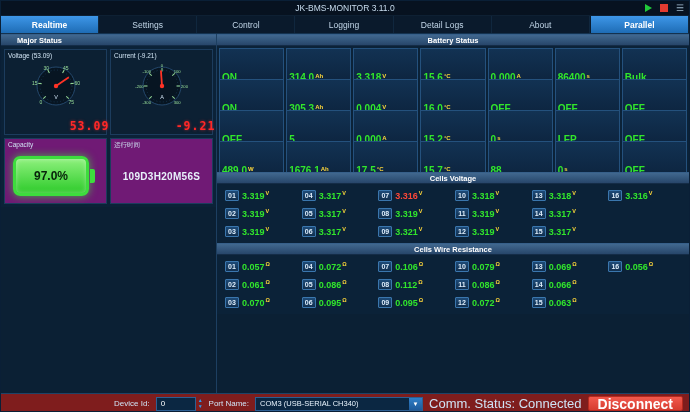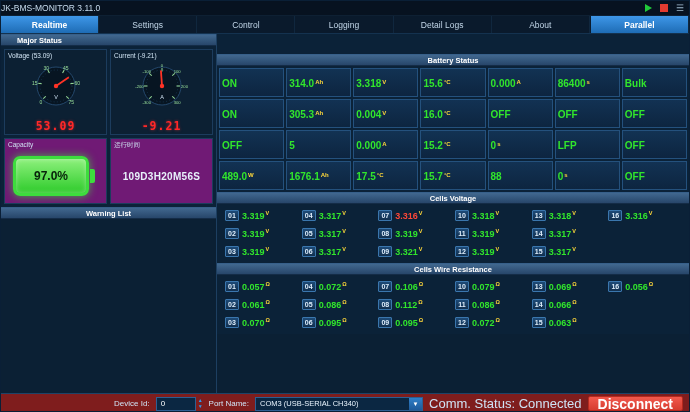--- a/index.html
+++ b/index.html
@@ -3,21 +3,21 @@
 <meta charset="utf-8">
 <style>
   * { margin:0; padding:0; box-sizing:border-box; }
   html,body { background:#06101c; }
   #app { position:relative; width:690px; height:412px; background:#0b2238;
          font-family:"Liberation Sans",sans-serif; color:#dcebf8; overflow:hidden;
          border:1px solid #0a1f36; }
 
   
   .titlebar { height:15px; background:#071220; display:flex; align-items:center;
-              position:relative; border-bottom:1px solid #0e2033; }
+              justify-content:center; position:relative; border-bottom:1px solid #0e2033; }
   .titlebar .title { font-size:8.5px; color:#c8dcee; }
   .title-icons { position:absolute; right:5px; top:0; height:100%; display:flex; align-items:center; gap:8px; }
   .play-icon { width:0; height:0; border-left:7px solid #21c93a; border-top:4.5px solid transparent; border-bottom:4.5px solid transparent; }
   .stop-icon { width:8px; height:8px; background:#e33b30; }
   .menu-icon { color:#9fb8cc; font-size:9px; line-height:1; }
 
   
   .tabbar { height:18px; background:#0a1a2c; display:flex; border-bottom:1px solid #14324f; }
   .tab { flex:1; display:flex; align-items:center; justify-content:center; font-size:8.5px;
          color:#c2d6e8; border-right:1px solid #10273e; }
@@ -27,21 +27,21 @@
   .main { display:flex; height:359px; }
 
   .hdr { height:12px; background:linear-gradient(180deg,#41688f,#27466a); font-size:7.5px; font-weight:bold;
          color:#fff; display:flex; align-items:center; justify-content:center;
          border-top:1px solid #37608a; border-bottom:1px solid #142c47; flex:none; }
   .hdr.left-align { justify-content:flex-start; padding-left:16px; }
 
   
   .left { width:216px; border-right:1px solid #1d3f61; display:flex; flex-direction:column; background:#0b2238; }
   .gaugerow { display:flex; gap:3px; padding:3px; }
-  .gaugebox { flex:1; height:86px; background:#0c2033; border:1px solid #1c3c5d; position:relative; }
+  .gaugebox { flex:1; height:86px; background:#0c2033; border:1px solid #1c3c5d; position:relative;padding-left:34px; }
   .glabel { position:absolute; top:2px; left:3px; font-size:6.5px; color:#cfe2f2; white-space:nowrap; }
   .gauge-svg { position:absolute; top:10px; left:50%; transform:translateX(-50%); }
   .gauge-svg text { fill:#9adf9a; font-size:5px; text-anchor:middle; font-family:"Liberation Sans",sans-serif; }
   .gauge-svg text.tick2 { font-size:4.2px; }
   .gauge-svg text.gunit { fill:#cfe2f2; font-size:5.5px; }
   .led { position:absolute; bottom:1px; width:100%; text-align:center; font-family:"DejaVu Sans Mono",monospace;
          font-weight:bold; font-size:11.5px; color:#ff2828; letter-spacing:1px;
          text-shadow:0 0 3px rgba(255,40,40,.6); }
   .caprow { display:flex; gap:3px; padding:0 3px 3px; }
   .capbox { flex:1; height:66px; background:#701a75; border:1px solid #1c3c5d; position:relative; }
@@ -49,24 +49,24 @@
              border-radius:7px; background:linear-gradient(180deg,#8df07c,#2ecb2b);
              box-shadow:0 0 9px rgba(60,225,60,.75), inset 0 0 5px rgba(255,255,255,.35);
              display:flex; align-items:center; justify-content:center; font-size:12px; font-weight:bold; color:#07230a; }
   .battery::after { content:""; position:absolute; right:-9px; top:50%; transform:translateY(-50%);
                     width:5px; height:14px; background:#3ddd3d; border-radius:0 2px 2px 0; }
   .runvalue { position:absolute; left:0; right:0; top:32px; text-align:center; font-size:10px;
               font-weight:bold; color:#e8f2fb; letter-spacing:.3px; }
   .warnarea { flex:1; background:#0b2034; }
 
   
-  .right { flex:1; display:flex; flex-direction:column; background:#0b2238;margin-top:20px; }
+  .right { flex:1; display:flex; flex-direction:column; background:#0b2238; }
   .stats { display:grid; grid-template-columns:repeat(7,1fr); grid-auto-rows:29px; gap:2px; padding:2px; }
-  .stat { background:linear-gradient(180deg,#123253,#0d2540); border:1px solid #24517d; padding:10px 2px;
-          display:flex; flex-direction:column; justify-content:space-between; overflow:hidden; }
+  .stat { background:linear-gradient(180deg,#123253,#0d2540); border:1px solid #24517d; padding:16px 2px;
+          display:flex; flex-direction:column; justify-content:space-between; overflow:hidden;gap:8px; }
   .sl { font-size:6.5px; color:#e8f3fc; white-space:nowrap; overflow:hidden; }
   .sv { font-size:10px; font-weight:bold; color:#31e62c; line-height:1; padding-bottom:1px; white-space:nowrap; }
   .u  { font-size:6px; color:#ffd83a; font-weight:bold; position:relative; top:-3px; margin-left:1px; }
 
   .cellgrid { display:grid; grid-template-columns:repeat(6,1fr); grid-template-rows:repeat(3,15px);
               grid-auto-flow:column; gap:3px 4px; padding:4px 8px; }
   .cellitem { display:flex; align-items:center; }
   .badge { width:14px; height:11px; background:linear-gradient(180deg,#1d4a77,#12304f); border:1px solid #3a76ad;
            color:#dfeefb; font-size:7px; font-weight:bold; display:flex; align-items:center; justify-content:center;
            margin-right:3px; border-radius:1px; flex:none; }
@@ -184,21 +184,20 @@
           <div class="battery">
             <span>97.0%</span>
           </div>
         </div>
         <div class="capbox">
           <div class="glabel">运行时间</div>
           <div class="runvalue">109D3H20M56S</div>
         </div>
       </div>
 
-      <div class="hdr">Warning List</div>
       <div class="warnarea"></div>
     </div>
 
     <div class="right">
       <div class="hdr">Battery Status</div>
 
       <div class="stats">
         <div class="stat">
             <div class="sl">Charge</div>
             <div class="sv"><span>ON</span><span class="u"></span></div>

